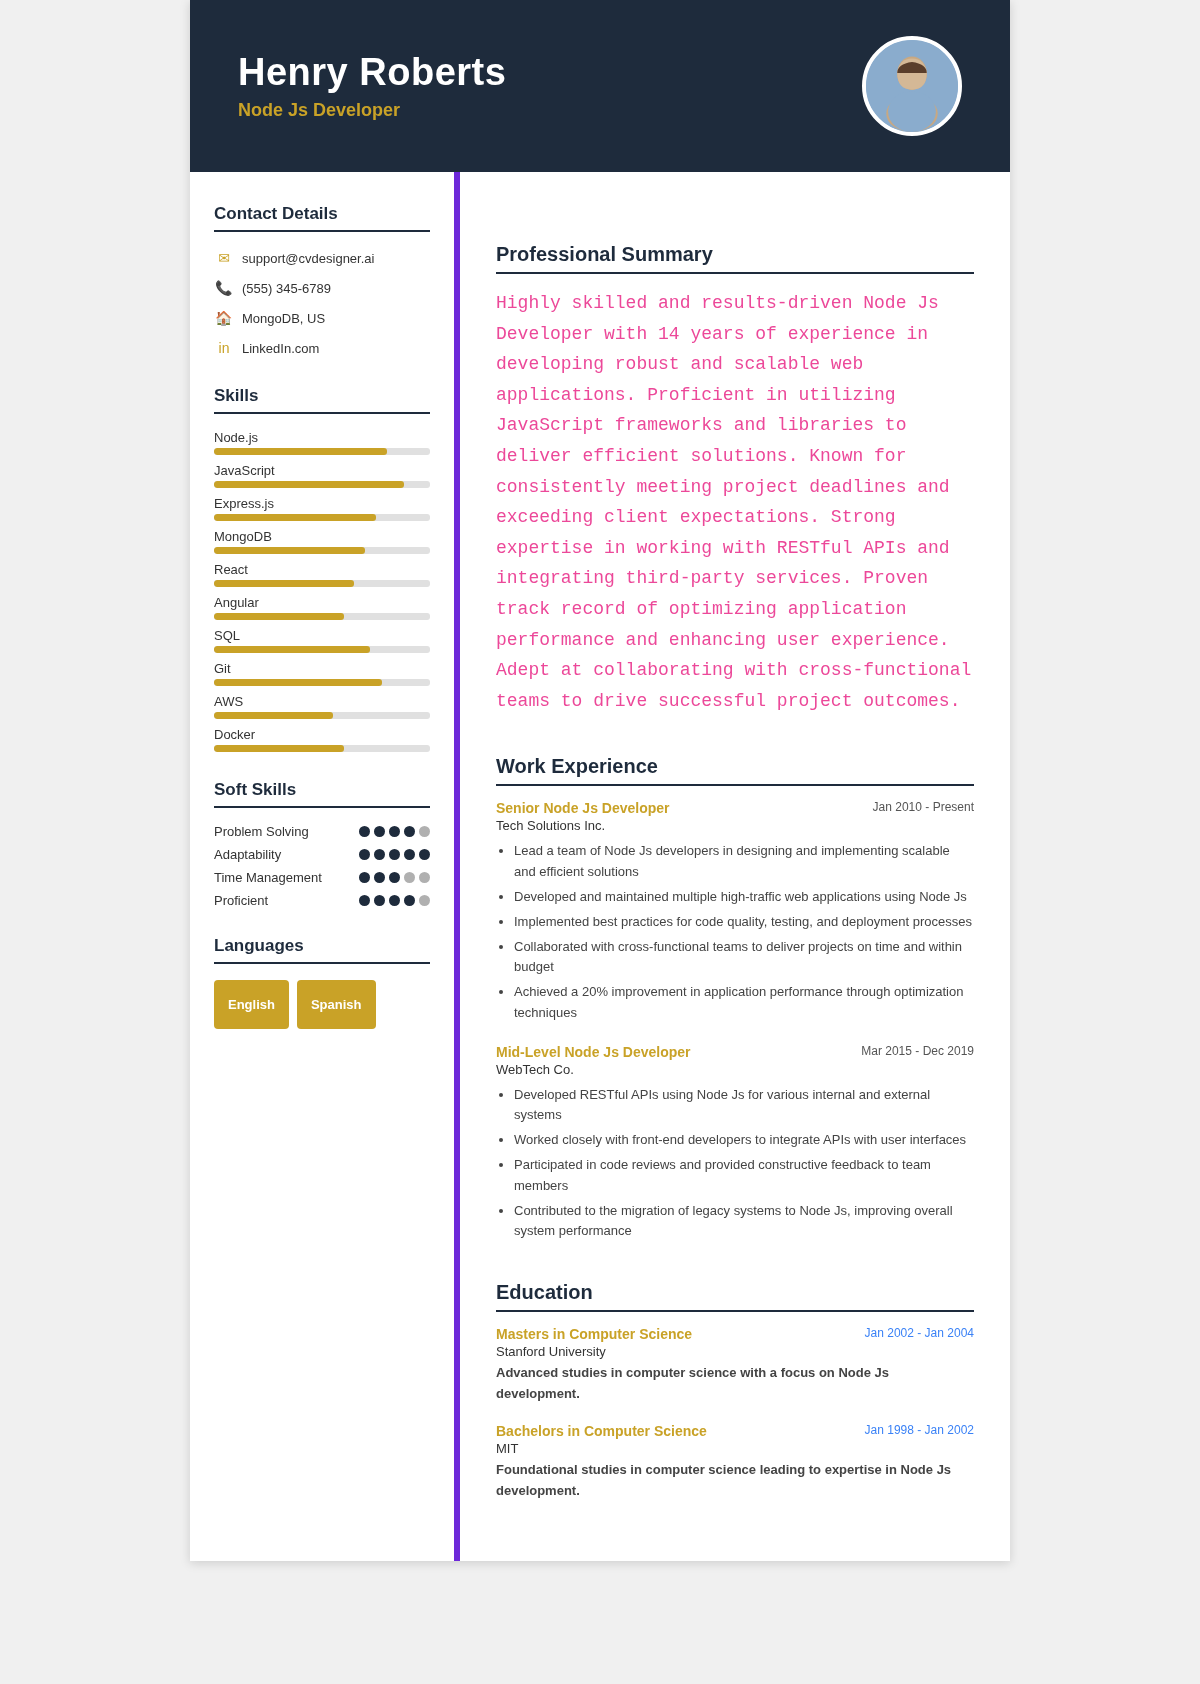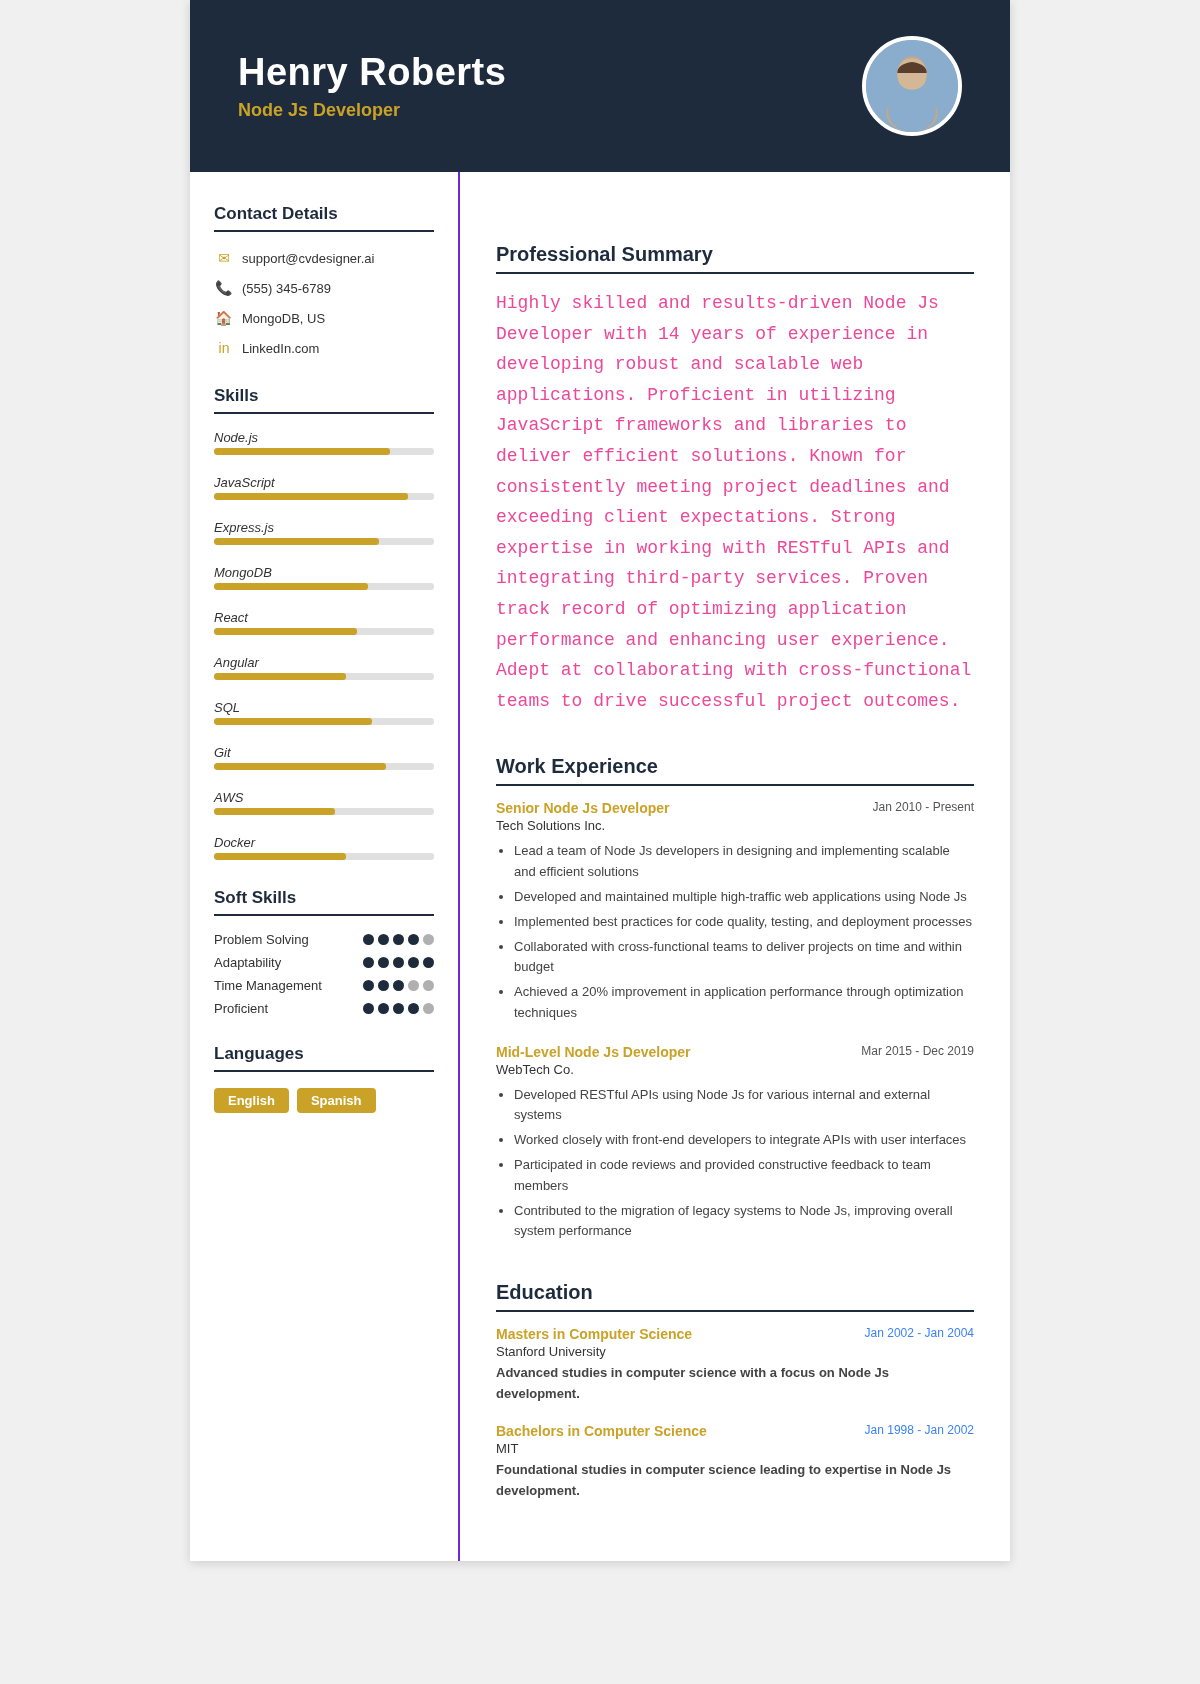--- a/index.html
+++ b/index.html
@@ -53,21 +53,21 @@
     }
     
     .body {
       display: flex;
     }
     
     .sidebar {
       width: 270px;
       min-width: 270px;
       padding: 32px 24px;
-      border-right: 2px solid #6d28d9;
+      border-right: 6px solid #6d28d9;
     }
     .section-title {
       font-size: 17px;
       font-weight: 700;
       color: #1e2b3c;
       margin-bottom: 6px;
     }
     .section-divider {
       border: none;
       border-top: 2px solid #1e2b3c;
@@ -90,22 +90,21 @@
       align-items: center;
       justify-content: center;
       color: #c9a227;
       font-size: 14px;
     }
     
     .sidebar-section {
       margin-bottom: 28px;
     }
     .skill-item {
-      margin-bottom: 20px;
-      font-style: italic;
+      margin-bottom: 8px;
     }
     .skill-name {
       font-size: 13px;
       color: #333;
       margin-bottom: 3px;
     }
     .skill-bar-bg {
       height: 7px;
       background: #e0e0e0;
       border-radius: 3px;
@@ -143,21 +142,21 @@
     .lang-tags {
       display: flex;
       gap: 8px;
       flex-wrap: wrap;
     }
     .lang-tag {
       background: #c9a227;
       color: #fff;
       font-size: 13px;
       font-weight: 600;
-      padding: 5px 14px;
+      padding: 17px 14px;
       border-radius: 4px;
     }
     
     .main {
       flex: 1;
       padding: 32px 36px;
     }
     .main-section {
       margin-bottom: 28px;
       margin-top: 39px;

